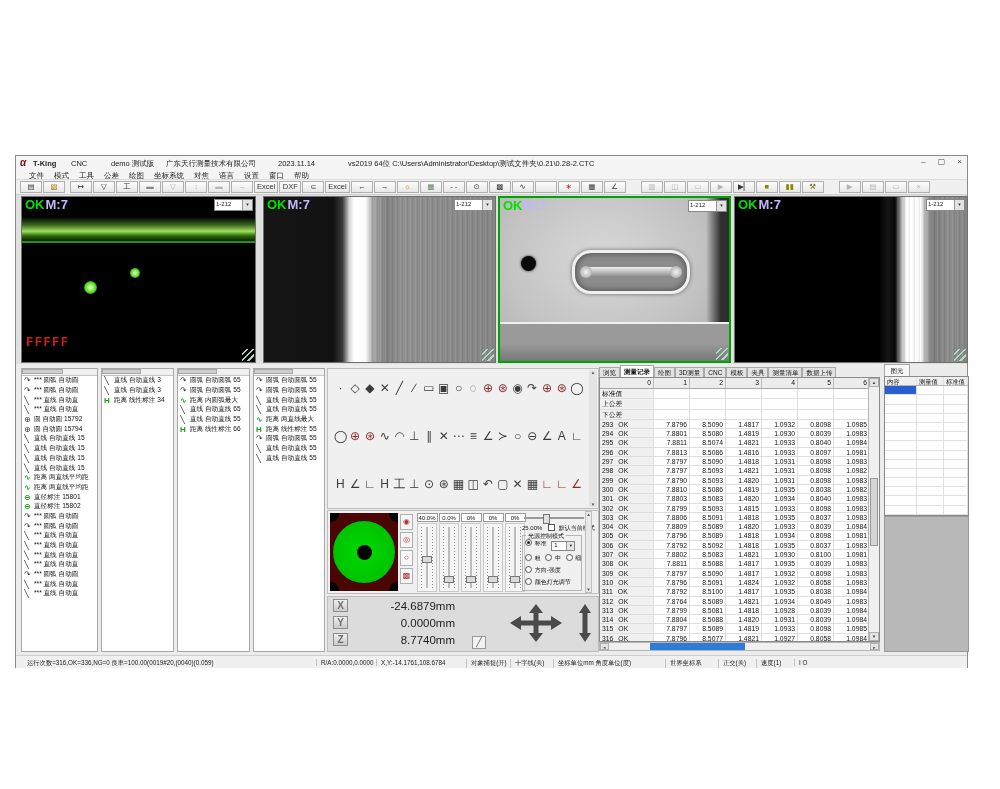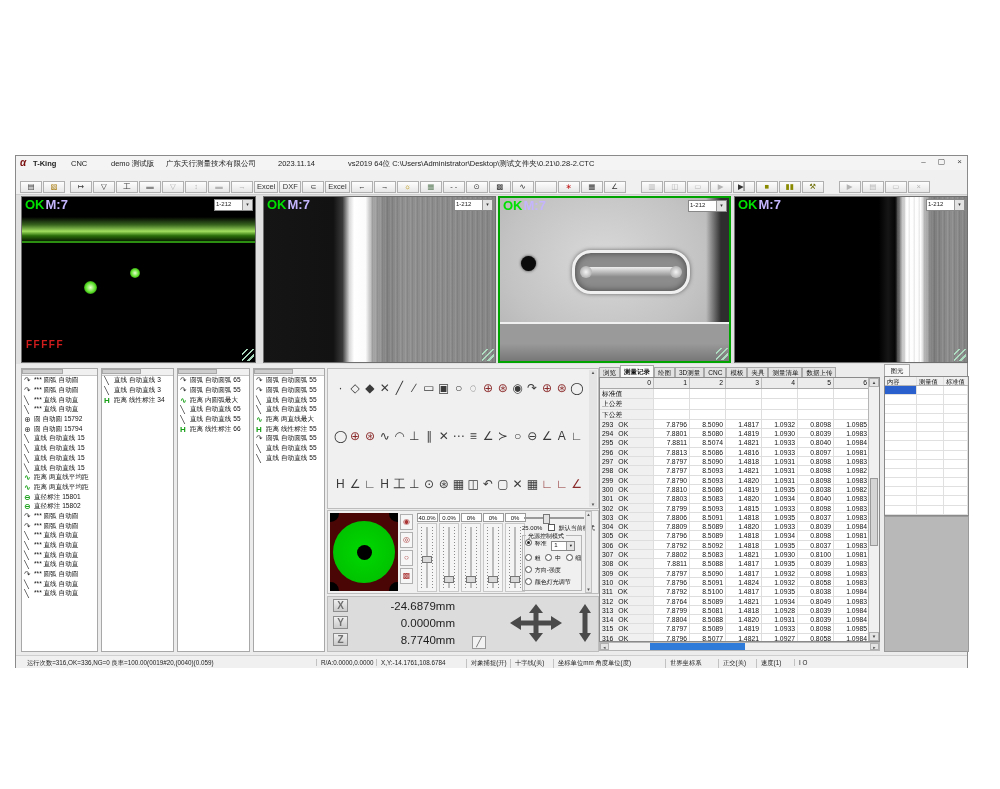--- a/index.html
+++ b/index.html
@@ -44,22 +44,22 @@
   .grip{position:absolute;right:1px;bottom:1px;width:12px;height:12px;
         background:repeating-linear-gradient(135deg,transparent 0 3px,rgba(175,225,195,.95) 3px 4.5px);}
   
   .c1band{position:absolute;left:0;top:20px;width:100%;height:26px;
           background:linear-gradient(180deg,rgba(40,90,10,0) 0%,rgba(110,200,60,.5) 30%,rgba(170,235,100,.95) 55%,rgba(50,130,10,.85) 72%,rgba(0,30,0,0) 100%);}
   .c1line{position:absolute;left:0;top:44px;width:100%;height:2px;background:#2d8f12;}
   .c1dot{position:absolute;border-radius:50%;
          background:radial-gradient(circle,#eaffd0 0%,#55dd22 55%,rgba(20,80,0,0) 100%);}
   .d1{left:62px;top:84px;width:13px;height:13px;}
   .d2{left:108px;top:71px;width:10px;height:10px;}
-  .ffff{position:absolute;left:4px;bottom:12px;color:#d21d1d;font-size:10px;font-weight:bold;
-        letter-spacing:1.5px;font-family:Liberation Sans, sans-serif;}
+  .ffff{position:absolute;left:4px;bottom:12px;color:#d21d1d;font-size:12px;font-weight:bold;
+        letter-spacing:1.5px;font-family:Liberation Mono, monospace;}
   
   .c2img{position:absolute;inset:0;
     background:linear-gradient(90deg,#151515 0%,#121212 30%,#3a3a3a 34%,#d8d8d8 37%,#ffffff 39%,#fbfbfb 44%,#a8a8a8 47%,#828282 53%,#909090 60%,#868686 100%);}
   .streaks{position:absolute;top:0;bottom:0;
     background:repeating-linear-gradient(90deg,rgba(255,255,255,.08) 0 1px,rgba(0,0,0,.07) 2px 3px,rgba(255,255,255,0) 3px 5px);}
   .c2st{left:46%;right:0;}
   
   .c3img{position:absolute;inset:0;background:radial-gradient(ellipse at 45% 38%,#d9d9d9 0%,#c3c3c3 55%,#aaaaaa 100%);}
   .c3right{position:absolute;right:0;top:0;bottom:0;width:10%;background:linear-gradient(90deg,rgba(40,40,40,0),#2e2e2e 65%);}
   .c3bottom{position:absolute;left:0;right:0;bottom:0;height:24%;
@@ -210,20 +210,33 @@
     <span class="tseg ts-2">广东天行测量技术有限公司</span>
     <span class="tseg ts-3">2023.11.14</span>
     <span class="tseg ts-4">vs2019 64位   C:\Users\Administrator\Desktop\测试文件夹\0.21\0.28-2.CTC</span>
     <div class="winctl">
       <span>–</span>
       <span>▢</span>
       <span>×</span>
     </div>
   </div>
 
+  <div class="menubar" id="menubar">
+        <span class="mi">文件</span>
+        <span class="mi">模式</span>
+        <span class="mi">工具</span>
+        <span class="mi">公差</span>
+        <span class="mi">绘图</span>
+        <span class="mi">坐标系统</span>
+        <span class="mi">对焦</span>
+        <span class="mi">语言</span>
+        <span class="mi">设置</span>
+        <span class="mi">窗口</span>
+        <span class="mi">帮助</span>
+      </div>
   <div class="toolbar" id="toolbar">
         <button class="tb">▤</button>
         <button class="tb" style="color: rgb(169, 125, 16);">▧</button>
         <span class="tsep"></span>
         <button class="tb">↦</button>
         <button class="tb">▽</button>
         <button class="tb">工</button>
         <button class="tb" style="color: rgb(138, 138, 138);">▬</button>
         <button class="tb dis">▽</button>
         <button class="tb dis">↕</button>

